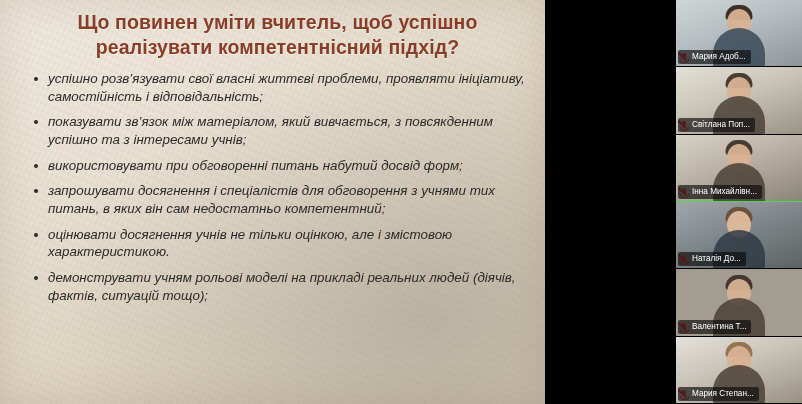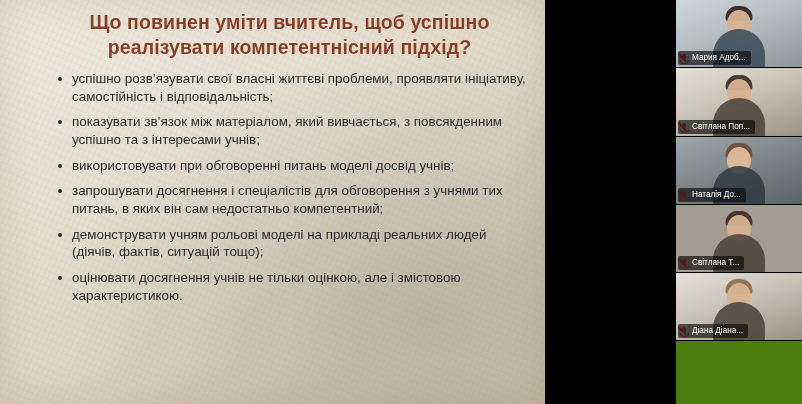--- a/index.html
+++ b/index.html
@@ -45,37 +45,37 @@
     content: "";
     position: absolute;
     inset: 0;
     background:
       repeating-linear-gradient(115deg, rgba(160,140,110,0.055) 0px, rgba(160,140,110,0.055) 1px, rgba(255,255,255,0) 2px, rgba(255,255,255,0) 5px),
       repeating-linear-gradient(22deg, rgba(130,110,85,0.04) 0px, rgba(130,110,85,0.04) 1px, rgba(255,255,255,0) 3px, rgba(255,255,255,0) 7px);
     pointer-events: none;
   }
   .slide-inner {
     position: relative;
-    padding: 8px 14px 0 16px;
-    margin-left: 32px;
+    padding: 8px 14px 0 24px;
   }
   .slide-title {
     color: #8a3d26;
     font-weight: bold;
     font-size: 19.5px;
     line-height: 1.28;
     text-align: center;
     letter-spacing: 0.1px;
     margin: 2px 6px 10px 6px;
     text-shadow: 0 1px 0 rgba(255,255,255,0.45);
   }
   .bullets {
     list-style: none;
     margin: 0;
     padding: 0 2px 0 6px;
+    font-style: italic;
   }
   .bullets li {
     position: relative;
     color: #2b2b2b;
     font-size: 13.4px;
     line-height: 1.32;
     padding-left: 18px;
     margin-bottom: 8px;
   }
   .bullets li:before {
@@ -89,21 +89,21 @@
     background: #2b2b2b;
   }
 
   
   .rail {
     position: absolute;
     right: 0;
     top: 0;
     width: 126px;
     height: 404px;
-    background: #4d7c0f;
+    background: #fdba74;
     display: flex;
     flex-direction: column;
   }
   .tile {
     position: relative;
     width: 126px;
     height: 67.3px;
     overflow: hidden;
     border-bottom: 1px solid #000;
     background: #2a2a2a;
@@ -220,24 +220,24 @@
 
 <div class="app">
 
   <div class="stage">
     <div class="slide">
       <div class="slide-inner">
         <div class="slide-title">Що повинен уміти вчитель, щоб успішно реалізувати компетентнісний підхід?</div>
         <ul class="bullets">
           <li>успішно розв’язувати свої власні життєві проблеми, проявляти ініціативу, самостійність і відповідальність;</li>
           <li>показувати зв’язок між матеріалом, який вивчається, з повсякденним успішно та з інтересами учнів;</li>
-          <li>використовувати при обговоренні питань моделі досвід учнів;</li>
+          <li>використовувати при обговоренні питань набутий досвід форм;</li>
           <li>запрошувати досягнення і спеціалістів для обговорення з учнями тих питань, в яких він сам недостатньо компетентний;</li>
+          <li>оцінювати досягнення учнів не тільки оцінкою, але і змістовою характеристикою.</li>
           <li>демонструвати учням рольові моделі на прикладі реальних людей (діячів, фактів, ситуацій тощо);</li>
-          <li>оцінювати досягнення учнів не тільки оцінкою, але і змістовою характеристикою.</li>
         </ul>
       </div>
     </div>
   </div>
 
   <div class="rail">
 
     <div class="tile t0">
       <div class="tile-bg"></div>
       <div class="hair"></div>
@@ -257,20 +257,32 @@
       <div class="head"></div>
       <div class="person"></div>
       <div class="mic-icon">
         <div class="body"></div>
           <div class="base"></div>
           <div class="slash"></div>
       </div>
       <div class="name-tag">Світлана Поп...</div>
     </div>
 
+    <div class="tile t2 active">
+      <div class="tile-bg"></div>
+      <div class="hair"></div>
+      <div class="head"></div>
+      <div class="person"></div>
+      <div class="mic-icon">
+        <div class="body"></div>
+          <div class="base"></div>
+          <div class="slash"></div>
+      </div>
+      <div class="name-tag">Інна Михайлівн...</div>
+    </div>
 
     <div class="tile t3">
       <div class="tile-bg"></div>
       <div class="hair"></div>
       <div class="head"></div>
       <div class="person"></div>
       <div class="mic-icon">
         <div class="body"></div>
           <div class="base"></div>
           <div class="slash"></div>
@@ -281,30 +293,30 @@
     <div class="tile t4">
       <div class="tile-bg"></div>
       <div class="hair"></div>
       <div class="head"></div>
       <div class="person"></div>
       <div class="mic-icon">
         <div class="body"></div>
           <div class="base"></div>
           <div class="slash"></div>
       </div>
-      <div class="name-tag">Світлана Т...</div>
+      <div class="name-tag">Валентина Т...</div>
     </div>
 
     <div class="tile t5">
       <div class="tile-bg"></div>
       <div class="hair"></div>
       <div class="head"></div>
       <div class="person"></div>
       <div class="mic-icon">
         <div class="body"></div>
           <div class="base"></div>
           <div class="slash"></div>
       </div>
-      <div class="name-tag">Діана Діана...</div>
+      <div class="name-tag">Мария Степан...</div>
     </div>
 
   </div>
 </div>
 
 </body></html>

